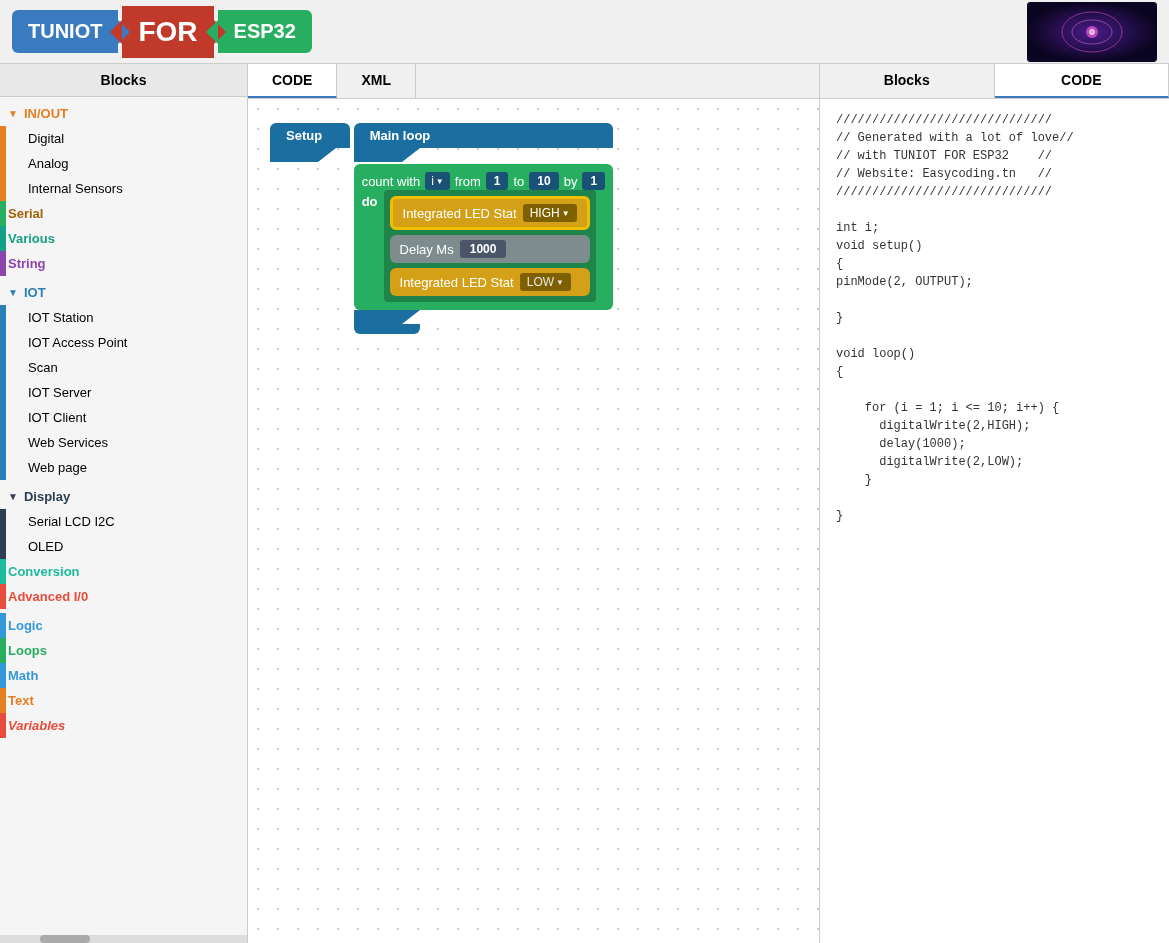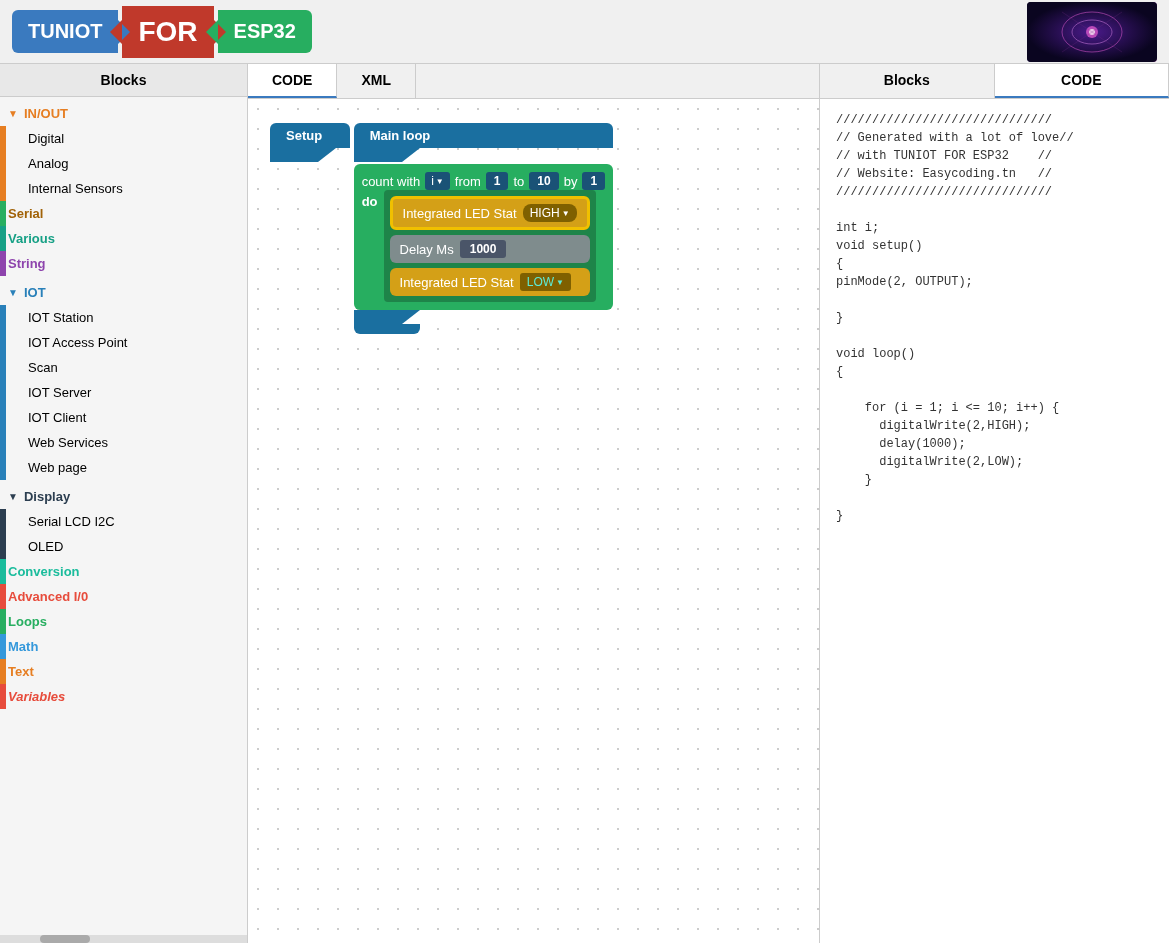--- a/index.html
+++ b/index.html
@@ -352,20 +352,23 @@
       </div>
 
       <div class="category-item" style="padding-left:8px; font-weight:bold; color:#1abc9c;">
         <span class="color-bar color-conversion"></span>Conversion
       </div>
 
       <div class="category-item" style="padding-left:8px; font-weight:bold; color:#e74c3c;">
         <span class="color-bar color-advanced"></span>Advanced I/0
       </div>
 
+      <div class="category-item" style="padding-left:8px; font-weight:bold; color:#3498db; margin-top:4px;">
+        <span class="color-bar color-logic"></span>Logic
+      </div>
 
       <div class="category-item" style="padding-left:8px; font-weight:bold; color:#27ae60;">
         <span class="color-bar color-loops"></span>Loops
       </div>
 
       <div class="category-item" style="padding-left:8px; font-weight:bold; color:#3498db;">
         <span class="color-bar color-math"></span>Math
       </div>
 
       <div class="category-item" style="padding-left:8px; font-weight:bold; color:#e67e22;">
@@ -429,34 +432,34 @@
               <span>by</span>
               <span style="background:#1a5276; color:white; padding:2px 8px; border-radius:3px; font-size:12px; font-weight:bold;">1</span>
             </div>
 
             <div style="display:flex; gap:6px;">
               <span style="color:white; font-size:13px; font-weight:bold; padding-top:4px;">do</span>
               <div style="display:flex; flex-direction:column; gap:5px; background:#1e8449; border-radius:4px; padding:6px;">
 
                 <div style="background:#d4a017; border-radius:6px; padding:5px 10px; display:flex; align-items:center; gap:6px; color:white; font-size:13px; border:3px solid #f0c000;">
                   <span>Integrated LED Stat</span>
-                  <span style="background:#7f6000; color:white; padding:2px 7px; border-radius:8px; font-size:12px; display:flex; align-items:center; gap:2px;">
+                  <span style="background:#7f6000; color:white; padding:2px 7px; border-radius:3px; font-size:12px; display:flex; align-items:center; gap:2px;">
                     <span>HIGH</span>
                     <span style="font-size:8px;">▼</span>
                   </span>
                 </div>
 
                 <div style="background:#7f8c8d; border-radius:6px; padding:5px 10px; display:flex; align-items:center; gap:6px; color:white; font-size:13px;">
                   <span>Delay Ms</span>
                   <span style="background:#4a5568; color:white; padding:2px 10px; border-radius:3px; font-size:12px; font-weight:bold;">1000</span>
                 </div>
 
                 <div style="background:#d4a017; border-radius:6px; padding:5px 10px; display:flex; align-items:center; gap:6px; color:white; font-size:13px;">
                   <span>Integrated LED Stat</span>
-                  <span style="background:#7f6000; color:#5eead4; padding:2px 7px; border-radius:3px; font-size:12px; display:flex; align-items:center; gap:2px;">
+                  <span style="background:#7f6000; color:#e5e5e5; padding:2px 7px; border-radius:3px; font-size:12px; display:flex; align-items:center; gap:2px;">
                     <span>LOW</span>
                     <span style="font-size:8px;">▼</span>
                   </span>
                 </div>
 
               </div>
             </div>
           </div>
 
           <div style="display:flex;">

